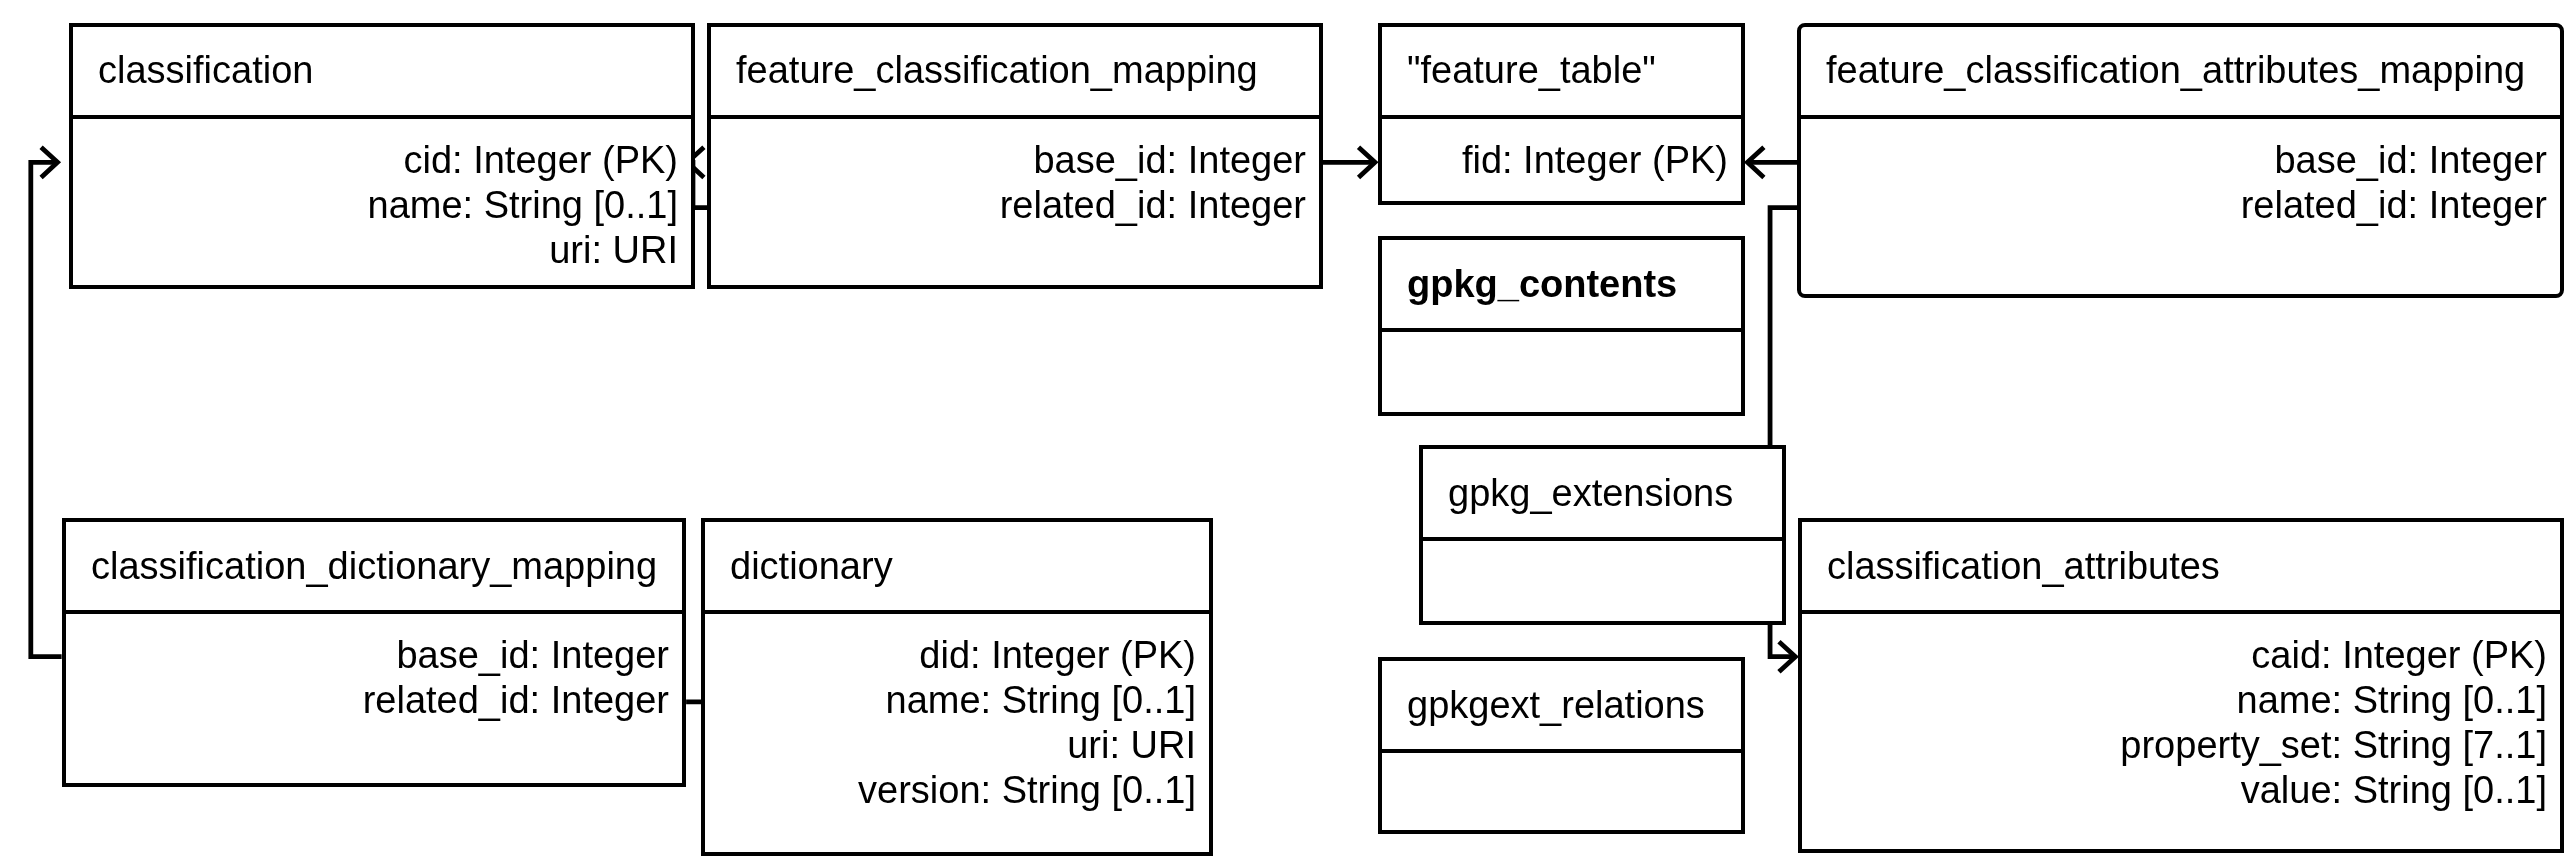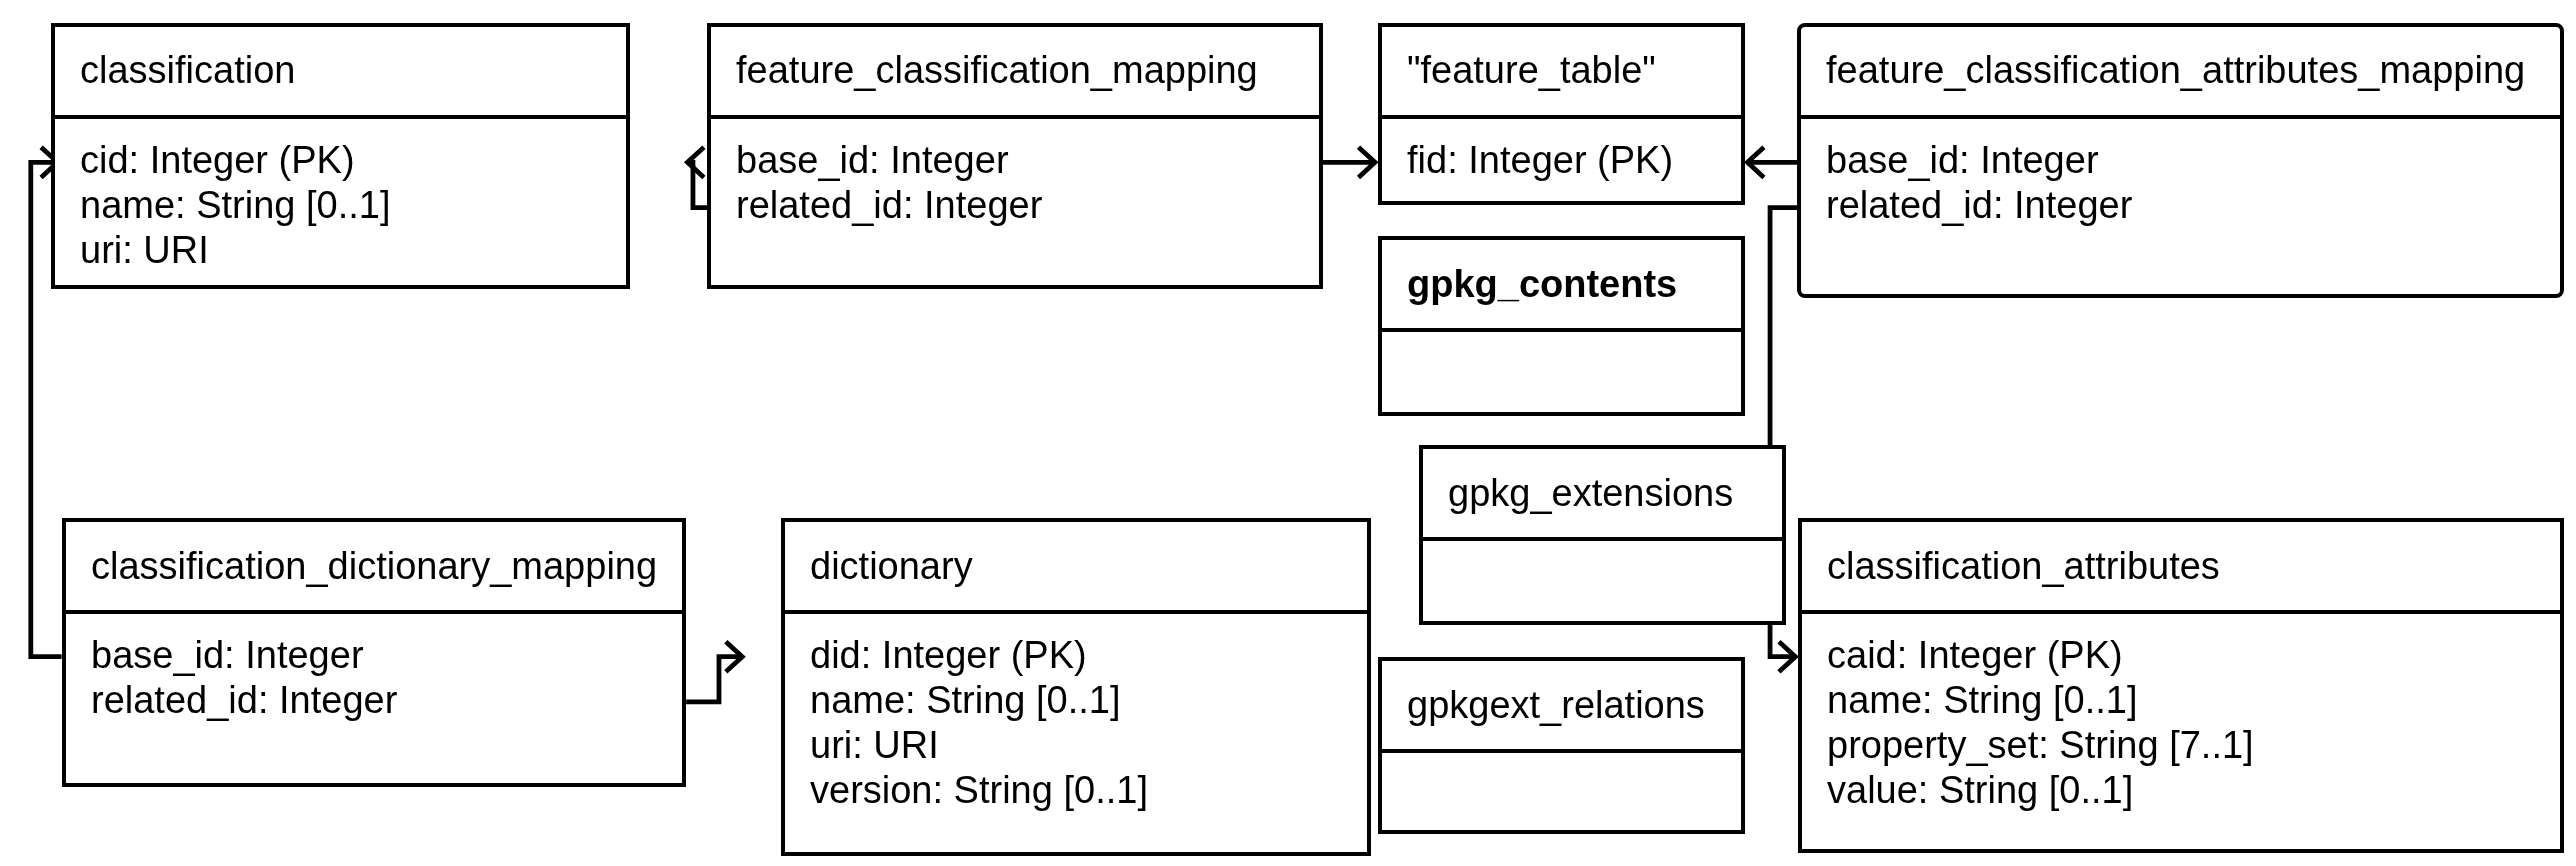--- a/index.html
+++ b/index.html
@@ -35,33 +35,34 @@
     display: flex;
     align-items: center;
     padding-left: 25px;
     font-size: 38px;
     white-space: nowrap;
   }
   .entity .bd {
     padding: 19px 13px 0 25px;
     font-size: 38px;
     line-height: 45px;
+    text-align: right;
   }
   .entity .bd span { display: block; white-space: nowrap; }
 
   
-  #e-classification            { left:   51px; top:  22.6px; width:  579px; height: 266px; }
+  #e-classification            { left:   69px; top:  22.6px; width:  626px; height: 266px; }
   #e-fcm                       { left: 707px; top:  22.6px; width:  616px; height: 266px; }
   #e-feature-table             { left: 1378px; top:  22.6px; width:  367px; height: 182px; }
   #e-fcam                      { left: 1797px; top:  22.6px; width: 767px; height: 275px; border-radius: 8px; }
   #e-gpkg-contents             { left: 1378px; top: 236px; width:  367px; height: 180px; font-weight: bold; }
   #e-gpkg-extensions           { left: 1378px; top: 445px; width:  367px; height: 180px; margin-left: 41px; }
   #e-gpkgext-relations         { left: 1378px; top: 657px; width:  367px; height: 177px; }
   #e-cdm                       { left:   62px; top: 518px; width:  624px; height: 269px; }
-  #e-dictionary                { left: 781px; top: 518px; width:  590px; height: 338px; }
+  #e-dictionary                { left: 701px; top: 518px; width:  512px; height: 338px; }
   #e-classification-attributes { left: 1798px; top: 518px; width: 766px; height: 335px; }
 </style>
 </head>
 <body>
 
 <div class="canvas">
 
   <svg class="connectors" viewBox="0 0 3762 1266" xmlns="http://www.w3.org/2000/svg">
 
     <g>

